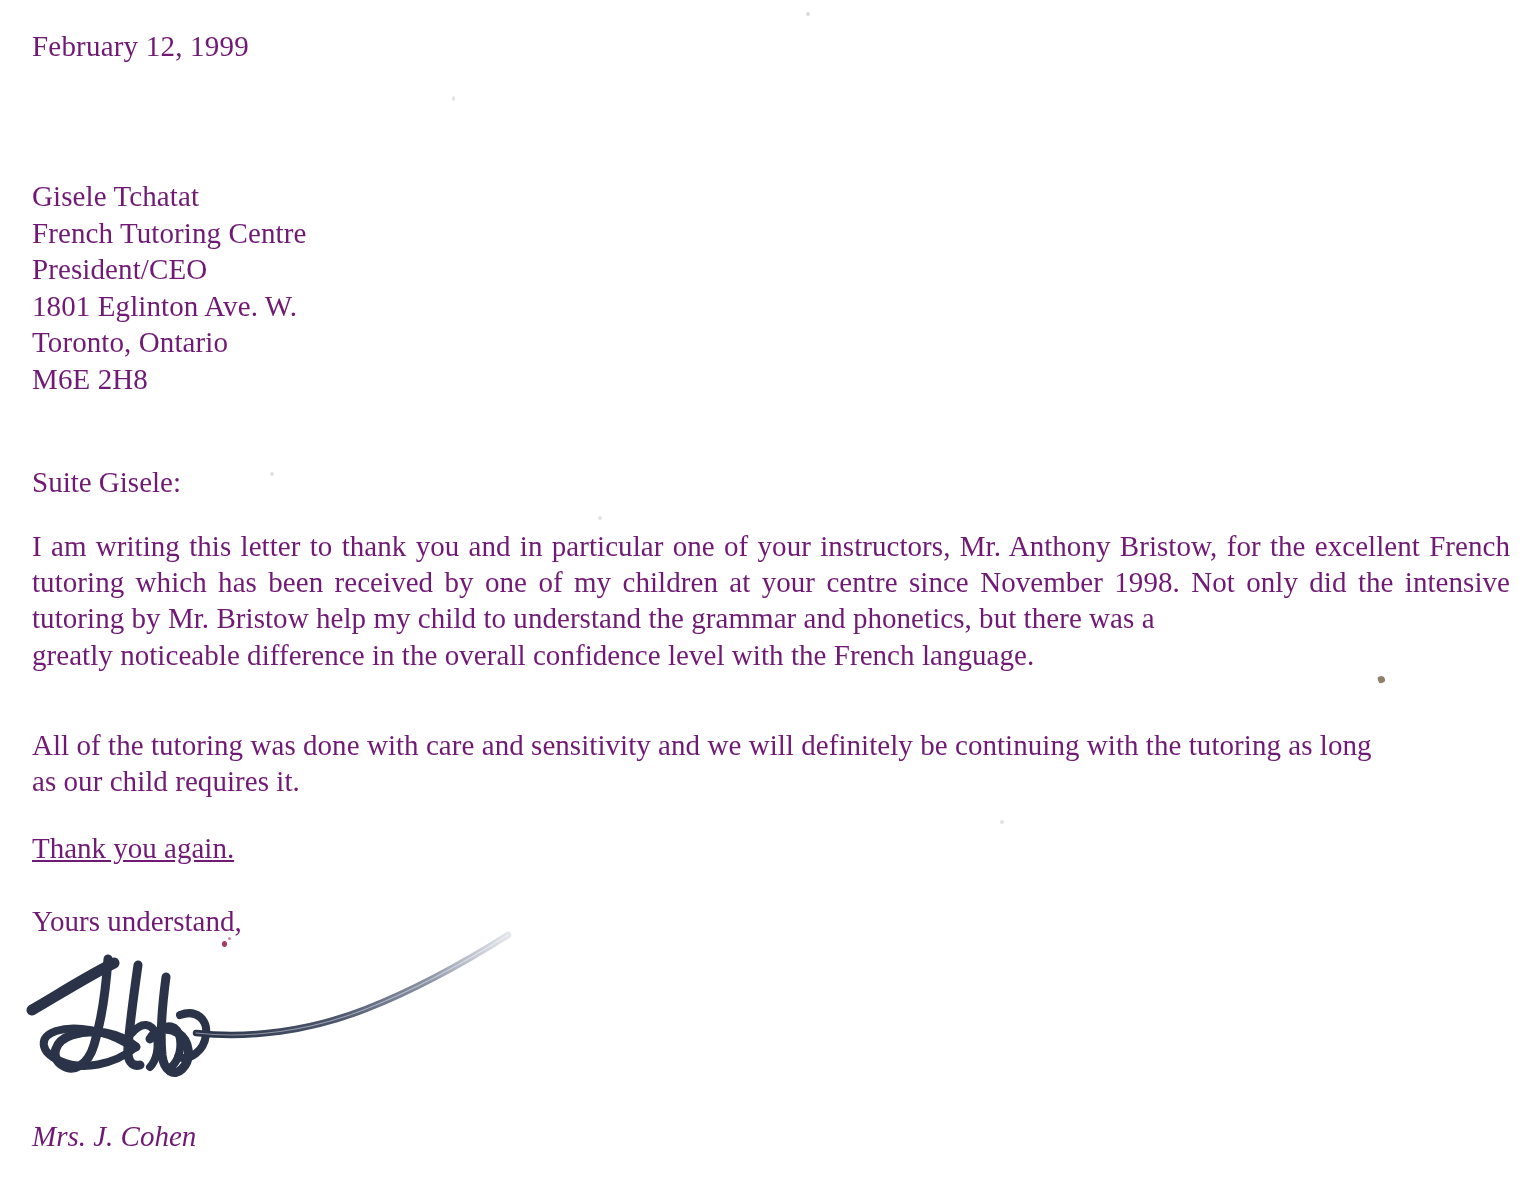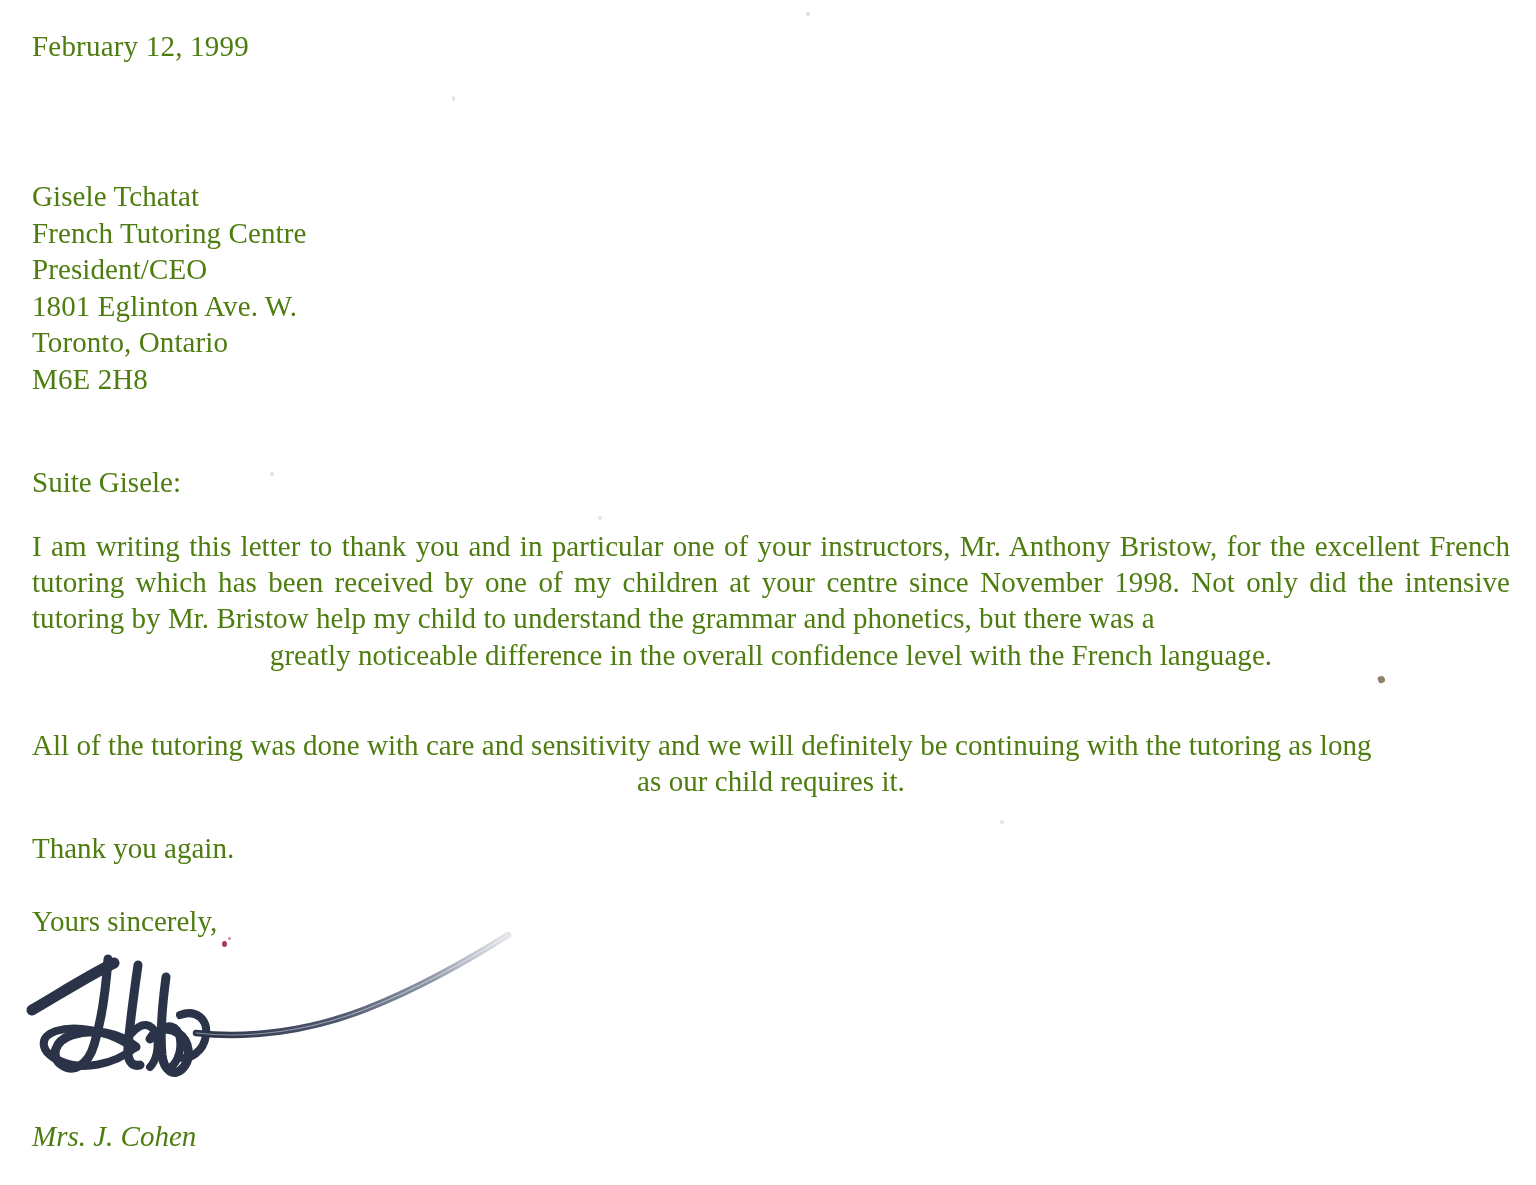--- a/index.html
+++ b/index.html
@@ -6,21 +6,21 @@
     margin: 0;
     padding: 0;
     background: #ffffff;
   }
   #page {
     position: relative;
     width: 1536px;
     height: 1185px;
     background: #ffffff;
     font-family: "Liberation Serif", "DejaVu Serif", serif;
-    color: #4d7c0f;
+    color: #701a75;
     overflow: hidden;
   }
 
   
   .letter-date {
     position: absolute;
     left: 32px;
     top: 28px;
     font-size: 29px;
     line-height: 36px;
@@ -52,29 +52,30 @@
     font-size: 29px;
     line-height: 36.2px;
     text-align: justify;
     text-justify: inter-word;
     letter-spacing: 0.05px;
   }
   .body-para.p1 { top: 528px; }
   .body-para.p2 { top: 727px; }
   .body-para > span.last-line {
     display: block;
-    text-align: center;
+    text-align: left;
   }
 
   .closing-thanks {
     position: absolute;
     left: 32px;
     top: 830px;
     font-size: 29px;
     line-height: 36px;
+    text-decoration: underline;
   }
   .closing-sincerely {
     position: absolute;
     left: 32px;
     top: 903px;
     font-size: 29px;
     line-height: 36px;
   }
   .signer-name {
     position: absolute;
@@ -191,21 +192,21 @@
     <span class="last-line">greatly noticeable difference in the overall confidence level with the French language.</span>
   </div>
 
   <div class="body-para p2">
     <span>All of the tutoring was done with care and sensitivity and we will definitely be continuing with the tutoring as long</span>
     <span class="last-line">as our child requires it.</span>
   </div>
 
   <div class="closing-thanks">Thank you again.</div>
 
-  <div class="closing-sincerely">Yours sincerely,</div>
+  <div class="closing-sincerely">Yours understand,</div>
 
   <div class="signature">
     <svg viewBox="0 0 540 180" xmlns="http://www.w3.org/2000/svg" aria-hidden="true">
       <defs>
         <linearGradient id="tailFade" x1="0" y1="0" x2="1" y2="0">
           <stop offset="0%" stop-color="#2a3348" stop-opacity="1"></stop>
           <stop offset="45%" stop-color="#3c4760" stop-opacity="0.92"></stop>
           <stop offset="75%" stop-color="#5b6780" stop-opacity="0.7"></stop>
           <stop offset="100%" stop-color="#8d97ac" stop-opacity="0.25"></stop>
         </linearGradient>

